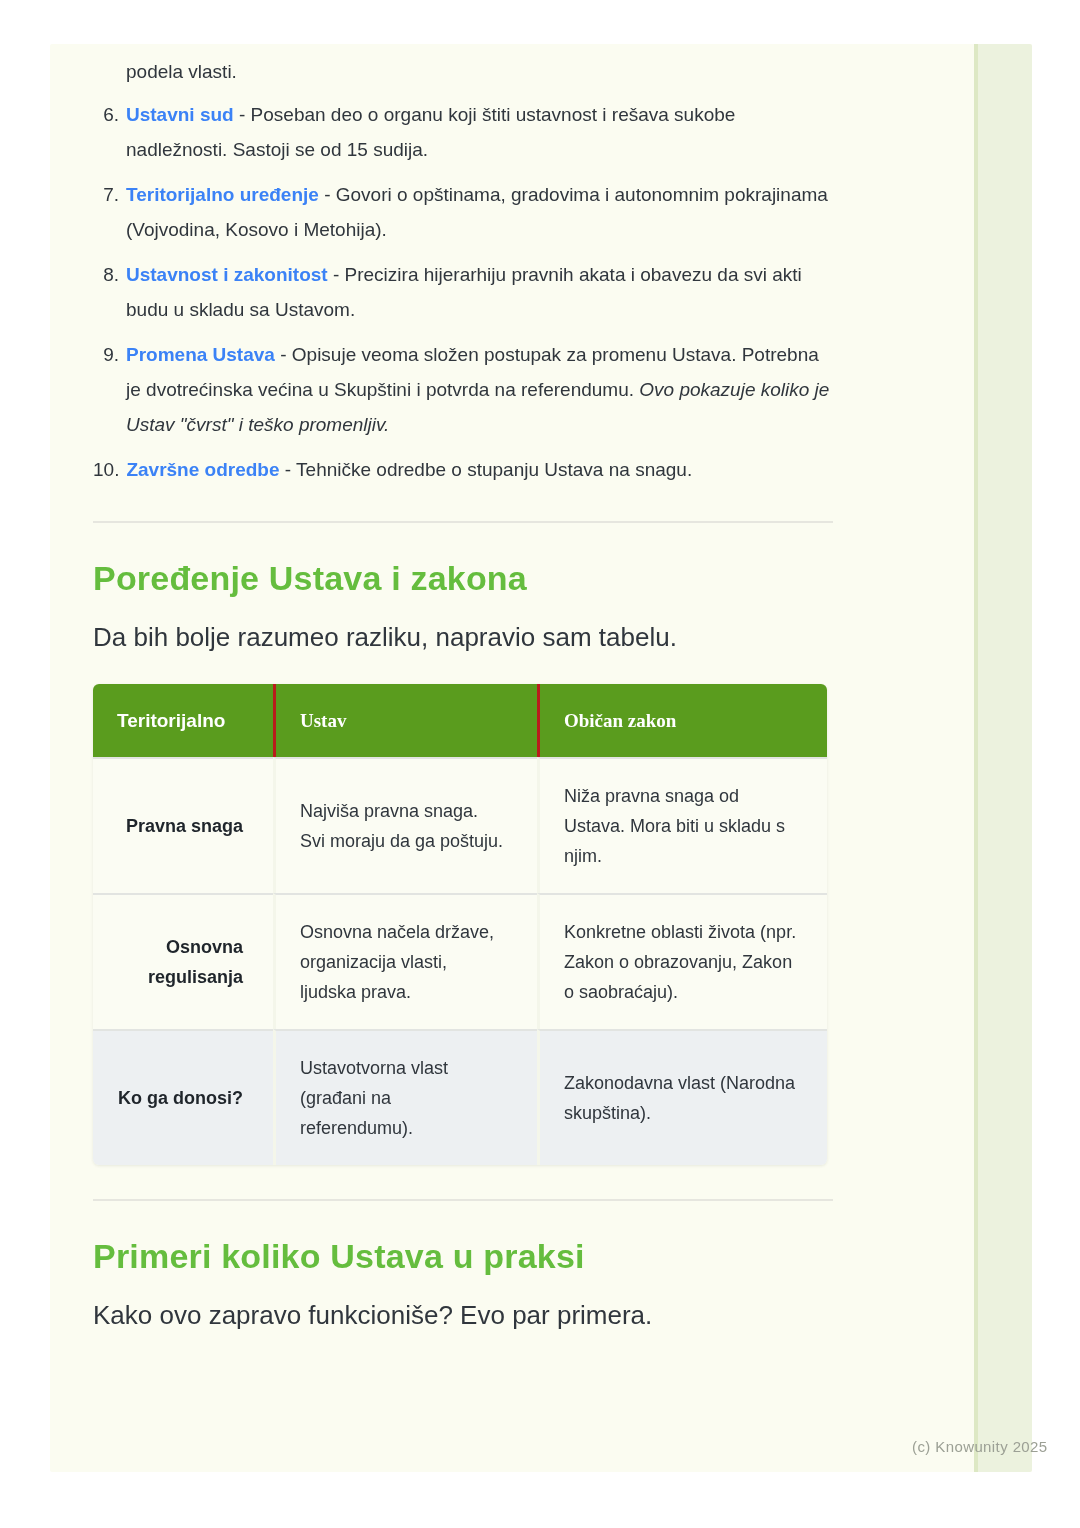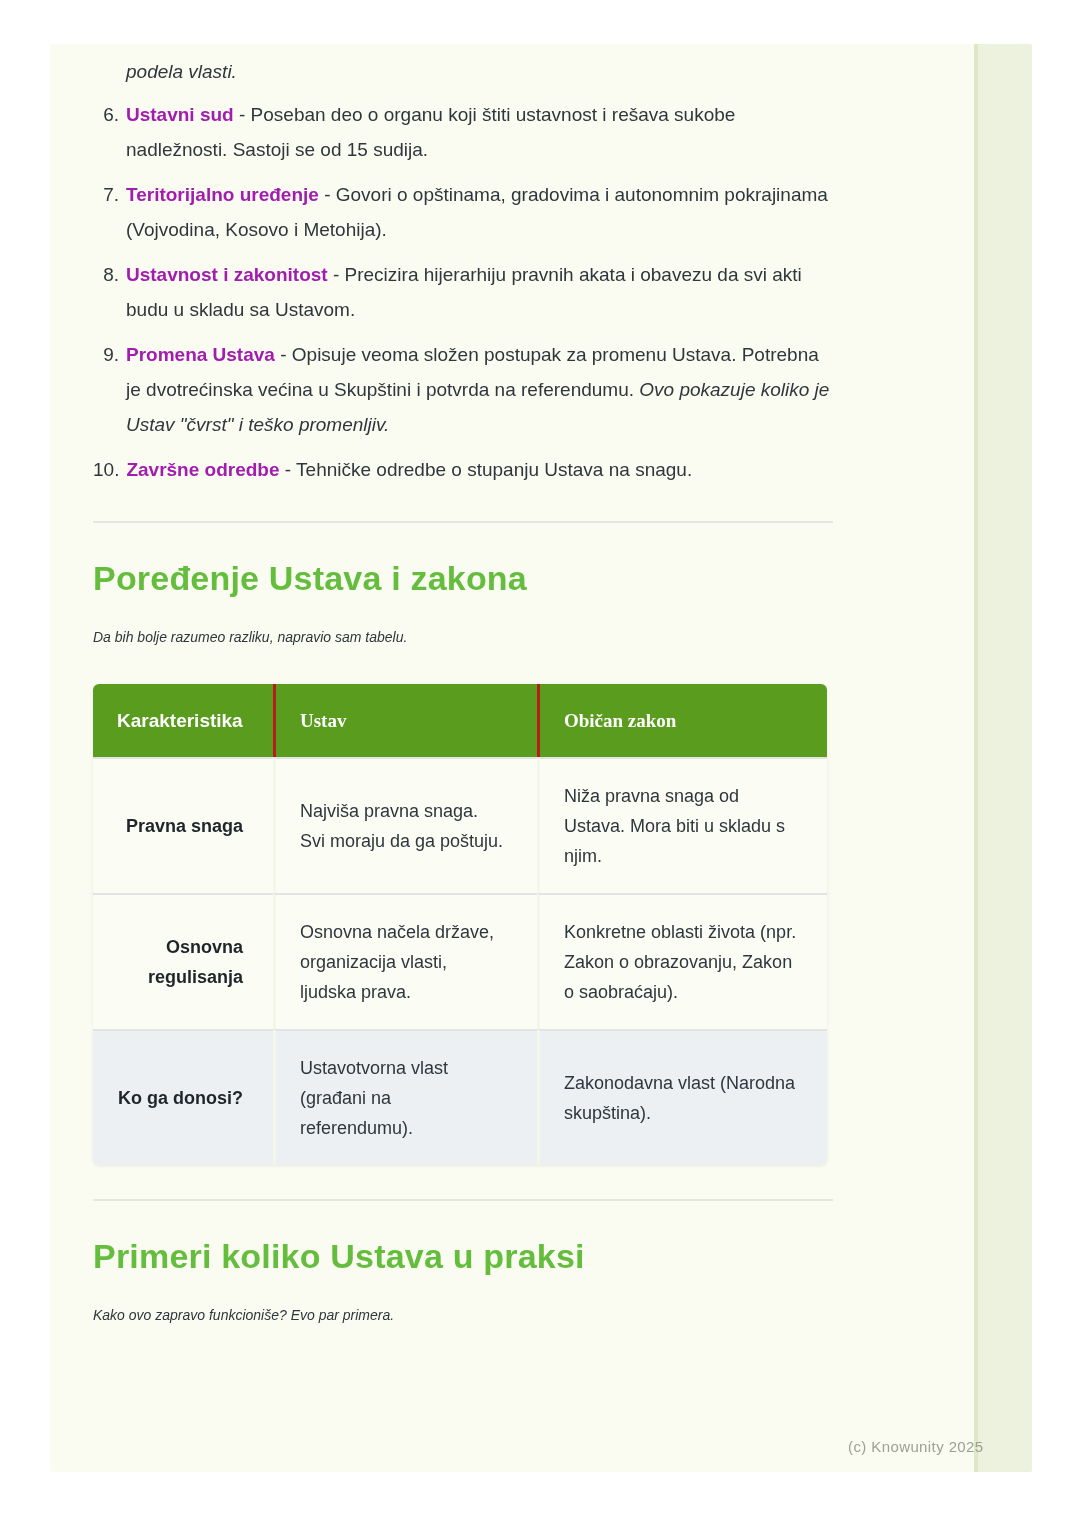--- a/index.html
+++ b/index.html
@@ -23,52 +23,50 @@
     width:54px;height:100%;
     background:#ecf2de;
     border-left:4px solid #dde8c4;
   }
   .content{
     position:absolute;left:43px;top:0;
     width:740px;
     padding-top:10px;
   }
   .lead-italic{
-    font-style:italic;
     font-size:19px;line-height:35px;
     margin:0 0 8px 33px;
   }
   .olist{margin:0;padding:0;}
   .li{
     display:flex;
     font-size:19px;line-height:35px;
     margin-bottom:10px;
   }
   .li .num{
     min-width:26px;text-align:right;
     margin-right:7px;flex:none;
   }
   .li .li-body{flex:1;}
-  .term{font-weight:bold;color:#a21caf;}
+  .term{font-weight:bold;color:#3b82f6;}
   .it{font-style:italic;}
   hr.sep{
     border:none;height:0;
     border-top:2px solid #e6e6df;
     margin:34px 0 0 0;
   }
   h2.green-heading{
     color:#65bd3e;
     font-size:34px;font-weight:bold;
     margin:36px 0 0 0;
     letter-spacing:0.2px;
   }
   .para{
-    font-size:14px;line-height:30px;
+    font-size:26px;line-height:30px;
     margin:24px 0 0 0;
-    font-style:italic;
   }
   .table-wrap{
     margin-top:32px;
     width:734px;
     border-radius:6px;
     overflow:hidden;
     box-shadow:0 1px 3px rgba(60,70,60,0.10);
   }
   table.cmp{
     table-layout:fixed;
@@ -92,21 +90,21 @@
     padding:22px 30px 22px 24px;
     line-height:30px;
     vertical-align:middle;
     border-top:2px solid #e2e4e1;
   }
   .cmp td + td{border-left:3px solid #f4f6ea;}
   .cmp tr.plain td{background:#fbfcf3;}
   .cmp tr.alt td{background:#edf0f2;}
   td.rowlabel{font-weight:bold;color:#1f252b;text-align:right;}
   .footer-copy{
-    position:absolute;left:848px;top:1438px;
+    position:absolute;left:912px;top:1438px;
     font-size:15px;color:#9ca095;
     letter-spacing:0.4px;
     z-index:5;
     white-space:nowrap;
   }
 </style>
 </head>
 <body>
 
 <div class="card">
@@ -153,21 +151,21 @@
 
     <div class="table-wrap">
       <table class="cmp">
         <colgroup>
             <col class="c1">
             <col class="c2">
             <col class="c3">
           </colgroup>
         <thead>
           <tr>
-            <th>Karakteristika</th>
+            <th>Teritorijalno</th>
             <th>Ustav</th>
             <th>Običan zakon</th>
           </tr>
         </thead>
         <tbody>
           <tr class="plain">
             <td class="rowlabel">Pravna snaga</td>
             <td>Najviša pravna snaga. Svi moraju da ga poštuju.</td>
             <td>Niža pravna snaga od Ustava. Mora biti u skladu s njim.</td>
           </tr>

